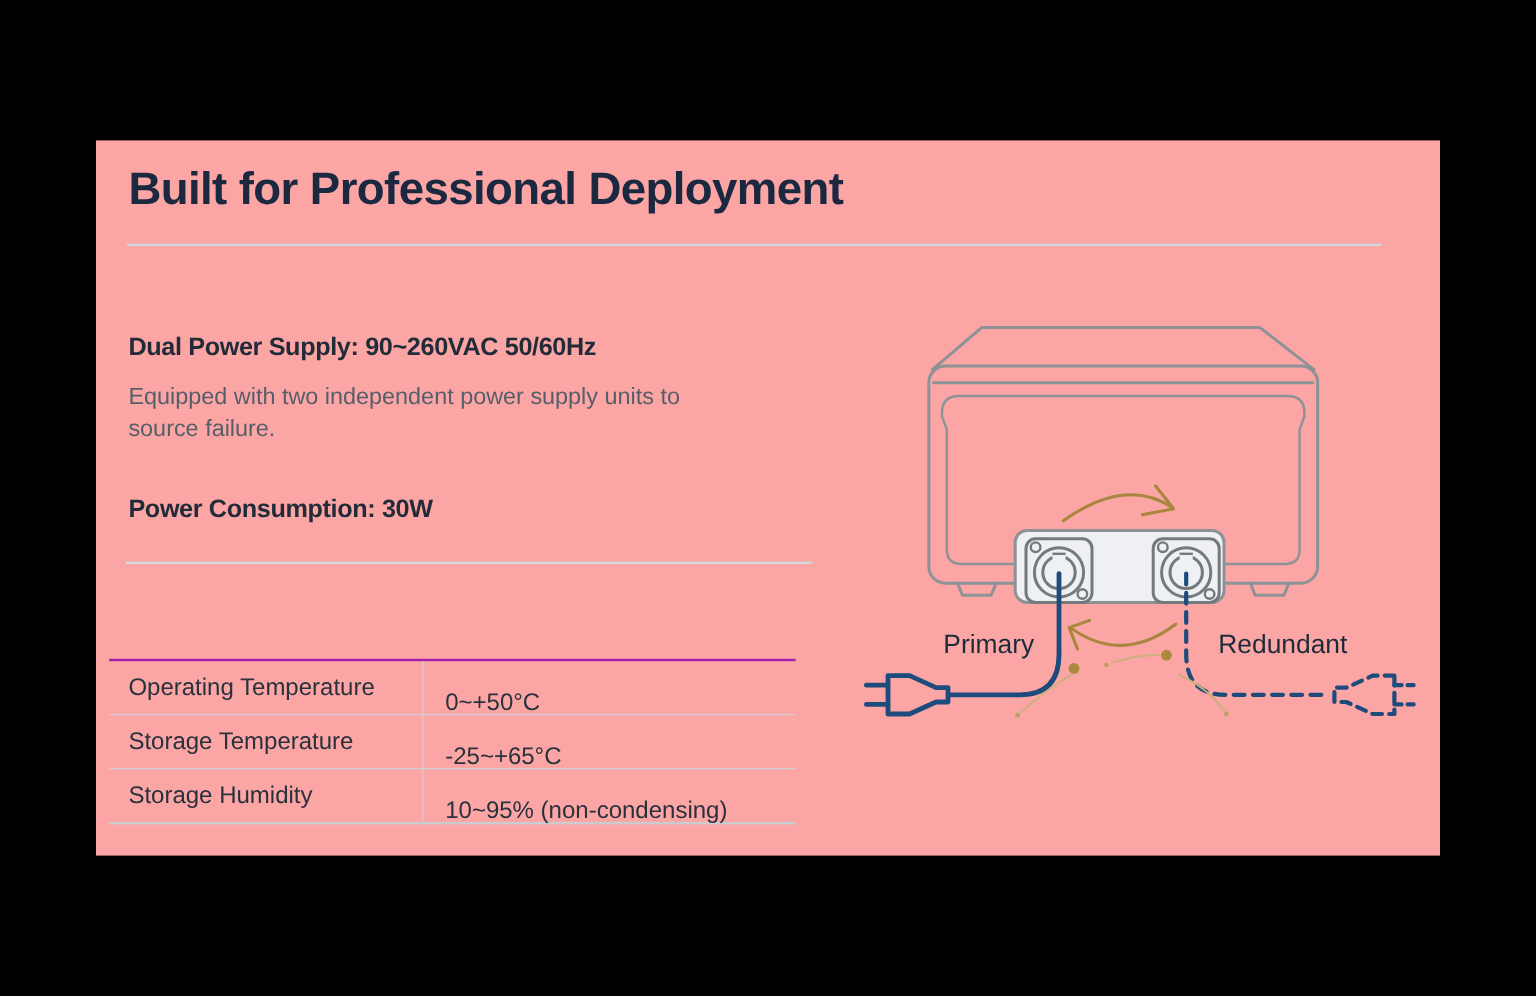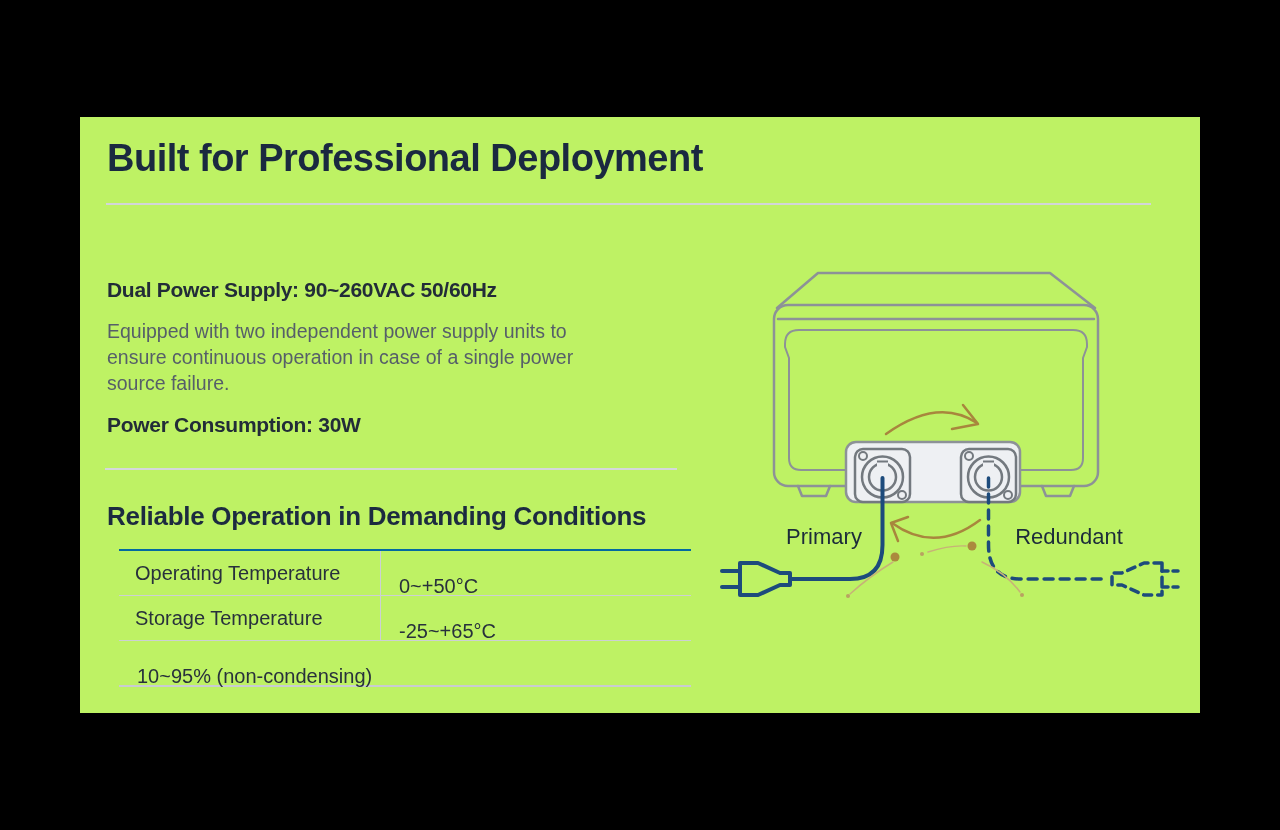--- a/index.html
+++ b/index.html
@@ -2,21 +2,21 @@
 <html><head>
 <meta charset="utf-8">
 <style>
   html,body{margin:0;padding:0;}
   body{
     width:1280px;height:830px;background:#000;position:relative;overflow:hidden;
     font-family:"Liberation Sans", sans-serif;
   }
   .slide{
     position:absolute;left:80px;top:117px;width:1120px;height:596px;
-    background:#bef264;
+    background:#fca5a5;
   }
   .abs{position:absolute;}
   .title{
     left:27px;top:20px;
     font-size:38px;font-weight:700;color:#1a2940;letter-spacing:-0.5px;
     white-space:nowrap;
   }
   .divider-1{
     left:26px;top:86px;width:1045px;height:2px;background:#d2d5d9;
   }
@@ -30,22 +30,22 @@
   .sub-bold{
     font-size:21px;font-weight:700;color:#222c38;white-space:nowrap;letter-spacing:-0.3px;
   }
   .power-sub{left:27px;top:161px;}
   .para{
     left:27px;top:201px;font-size:19.5px;color:#565f69;line-height:26px;
   }
   .power-consumption{left:27px;top:296px;}
   .cond-heading{left:27px;top:384px;}
   .spec-table{
-    left:39px;top:432px;width:572px;
-    border-top:2px solid #0369a1;border-bottom:2px solid #c9ccd1;
+    left:11px;top:432px;width:572px;
+    border-top:2px solid #a21caf;border-bottom:2px solid #c9ccd1;
   }
   .spec-row{
     display:flex;align-items:center;height:44px;
   }
   .spec-row + .spec-row{border-top:1.5px solid #ccd0d4;text-align:center;}
   .spec-label{
     width:262px;padding-left:16px;box-sizing:border-box;
     font-size:20px;color:#28313c;
     border-right:1.5px solid #ccd0d4;align-self:stretch;display:flex;align-items:center;
   }
@@ -65,40 +65,39 @@
 
 <div class="slide">
 
   <div class="abs title">Built for Professional Deployment</div>
   <div class="abs divider-1"></div>
 
   <div class="abs sub-bold power-sub">Dual Power Supply: 90~260VAC 50/60Hz</div>
 
   <div class="abs para">
     <div>Equipped with two independent power supply units to</div>
-    <div>ensure continuous operation in case of a single power</div>
     <div>source failure.</div>
   </div>
 
   <div class="abs sub-bold power-consumption">Power Consumption: 30W</div>
 
   <div class="abs divider-2"></div>
 
-  <div class="abs h2 cond-heading">Reliable Operation in Demanding Conditions</div>
 
   <div class="abs spec-table">
     <div class="spec-row">
       <div class="spec-label">Operating Temperature</div>
       <div class="spec-value">0~+50°C</div>
     </div>
     <div class="spec-row">
       <div class="spec-label">Storage Temperature</div>
       <div class="spec-value">-25~+65°C</div>
     </div>
     <div class="spec-row">
+      <div class="spec-label">Storage Humidity</div>
       <div class="spec-value">10~95% (non-condensing)</div>
     </div>
   </div>
 
   <svg class="abs diagram-svg" width="500" height="380" viewBox="0 0 500 380" fill="none">
 
     <g stroke="#8d9297" stroke-width="2.5" fill="none" stroke-linejoin="round" stroke-linecap="round">
 
       <path d="M77,51 L118,16 H350 L395,51"></path>
 

